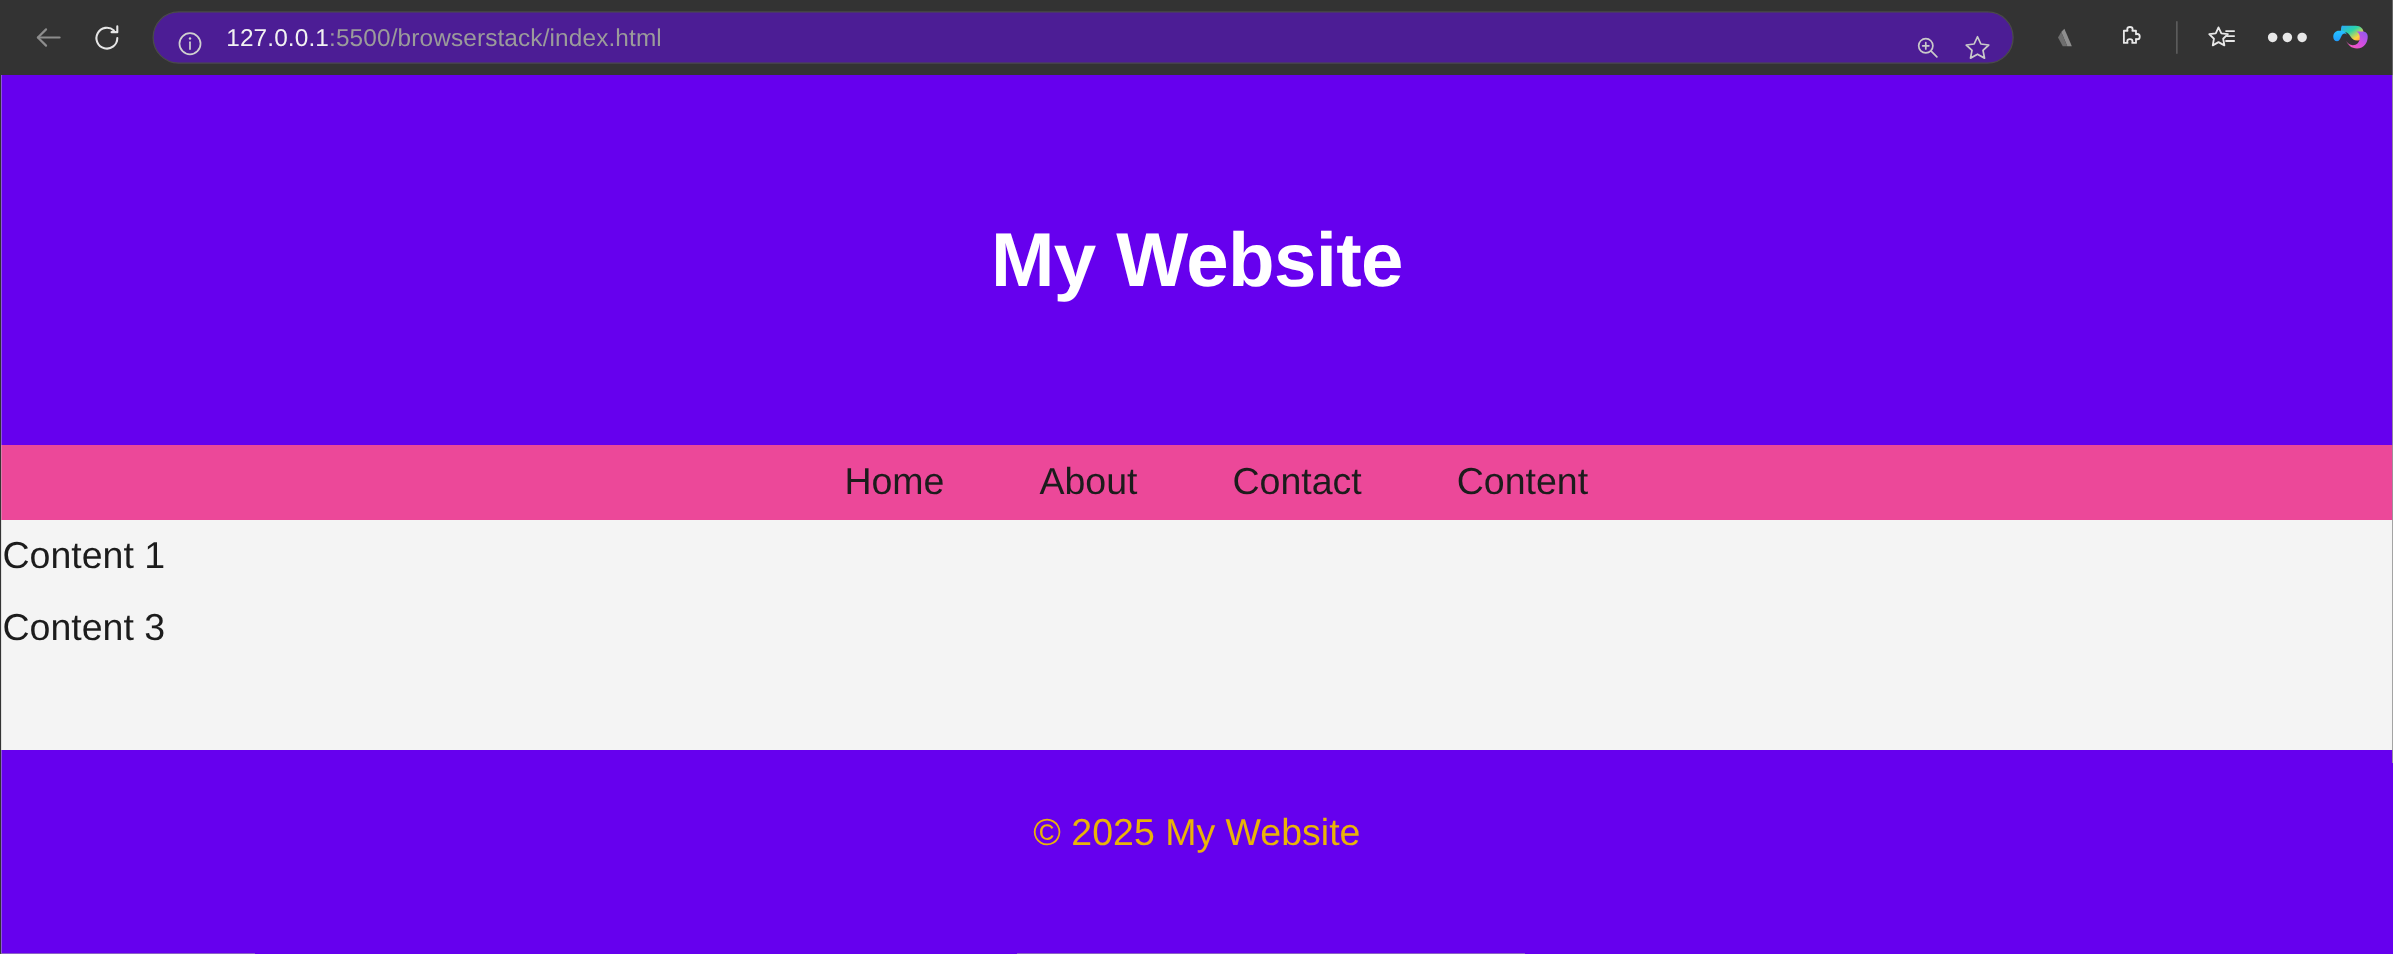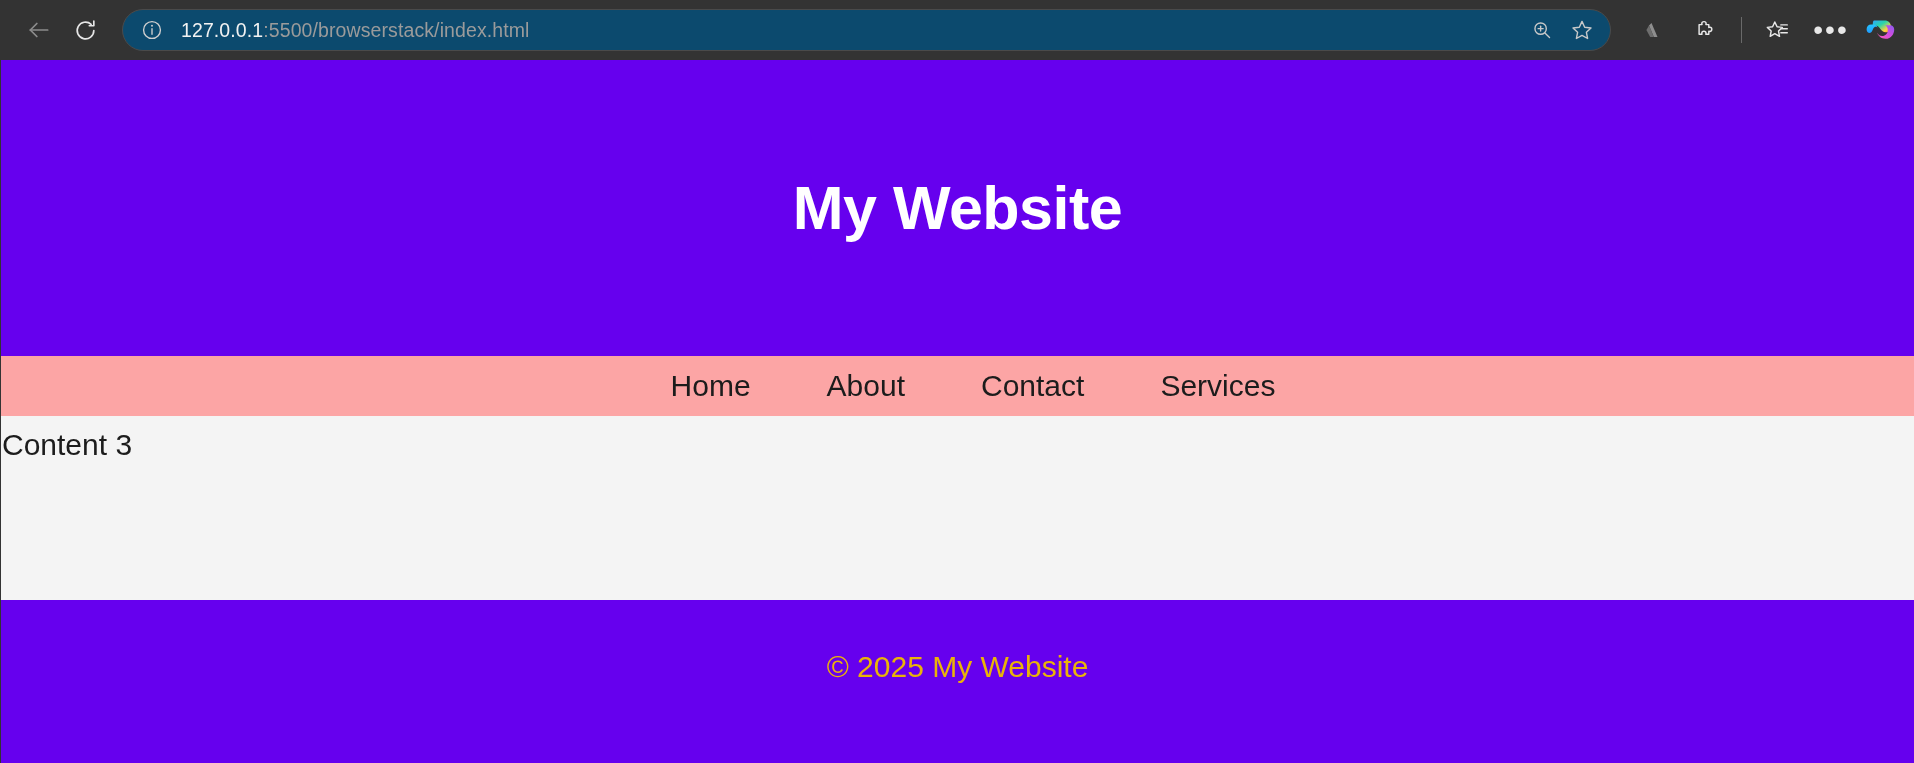--- a/index.html
+++ b/index.html
@@ -44,26 +44,26 @@
   .nav-btn svg { display: block; }
 
   .back-btn svg { stroke: #8d8d8d; }
   .reload-btn svg { stroke: #e6e6e6; }
 
   .address-bar {
     flex: 1 1 auto;
     height: 42px;
     margin-left: 14px;
     margin-right: 14px;
-    background: #0c4a6e;
+    background: #4c1d95;
     border: 1px solid #4a4a4a;
     border-radius: 21px;
     display: flex;
-    align-items: center;
-    padding: 0 10px 0 14px;
+    align-items: flex-start;
+    padding: 10px 10px 0 14px;
     min-width: 0;
   }
 
   .info-icon {
     width: 30px;
     height: 30px;
     flex: 0 0 30px;
     display: flex;
     align-items: center;
     justify-content: center;
@@ -149,21 +149,21 @@
     justify-content: center;
   }
   .site-title {
     color: #ffffff;
     font-size: 61px;
     font-weight: bold;
     letter-spacing: -0.5px;
   }
 
   .site-nav {
-    background: #fca5a5;
+    background: #ec4899;
     height: 60px;
     flex: 0 0 60px;
     display: flex;
     align-items: center;
     justify-content: center;
     gap: 0;
     padding-left: 31px;
   }
   .nav-link {
     color: #1c1c1c;
@@ -310,24 +310,25 @@
   <div class="viewport">
 
     <header class="site-header">
       <h1 class="site-title">My Website</h1>
     </header>
 
     <nav class="site-nav">
       <a class="nav-link" href="#">Home</a>
       <a class="nav-link" href="#">About</a>
       <a class="nav-link" href="#">Contact</a>
-      <a class="nav-link" href="#">Services</a>
+      <a class="nav-link" href="#">Content</a>
     </nav>
 
     <main class="site-main">
+      <p class="content-line">Content 1</p>
       <p class="content-line">Content 3</p>
     </main>
 
     <footer class="site-footer">
       <span class="footer-text">© 2025 My Website</span>
     </footer>
   </div>
 </div>
 
 </body></html>

